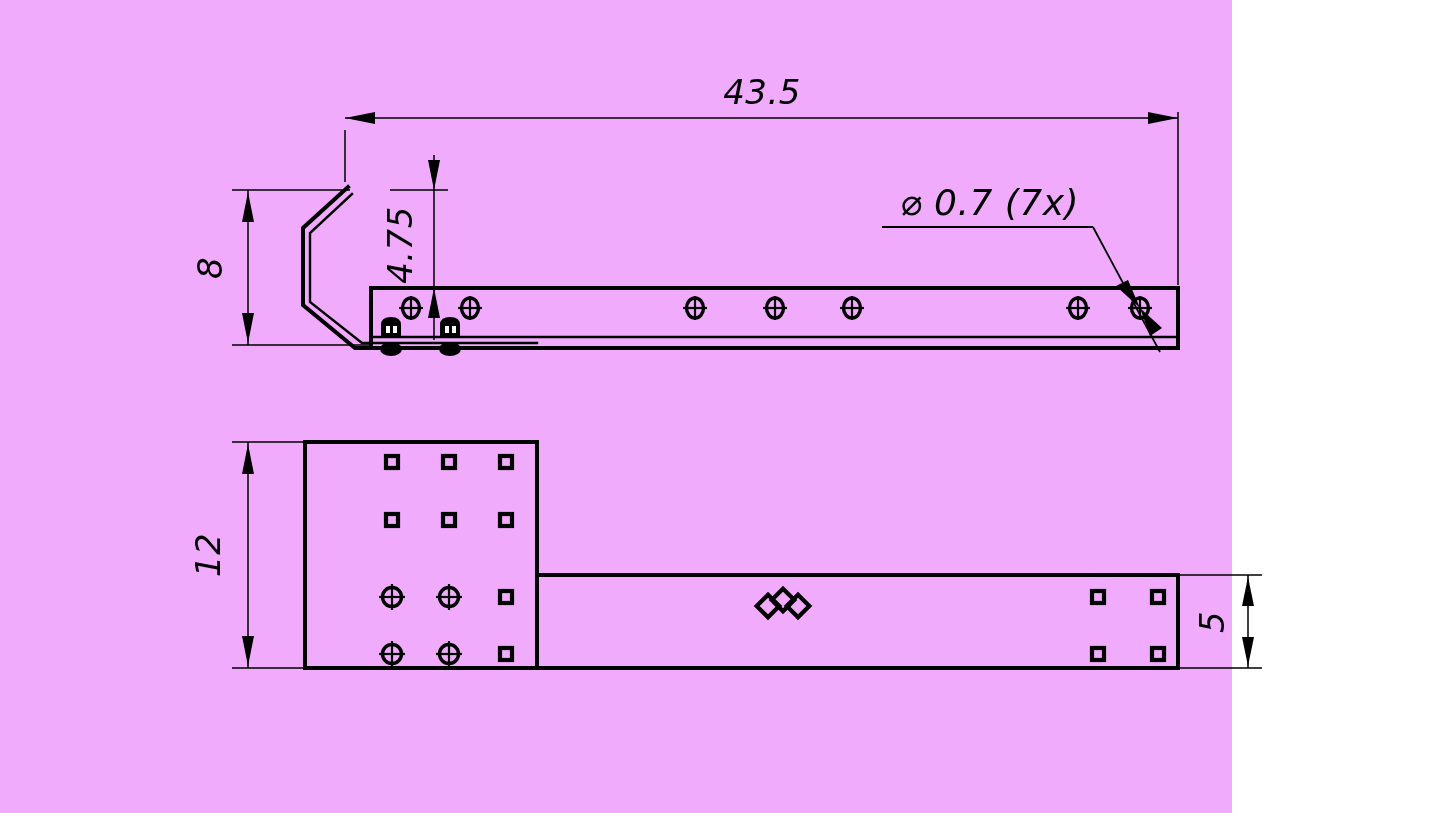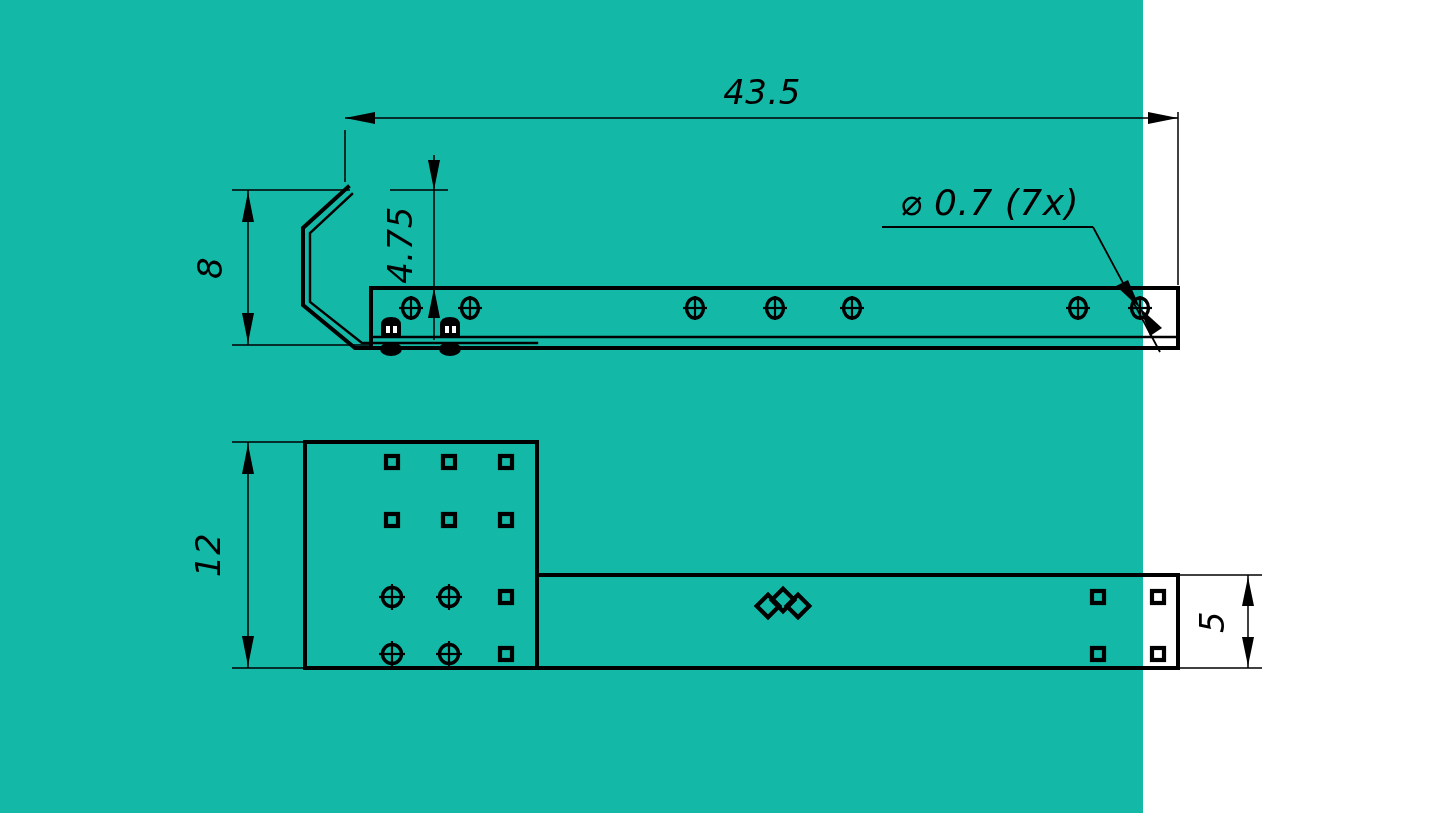--- a/index.html
+++ b/index.html
@@ -8,23 +8,23 @@
     background: #ffffff;
   }
   body {
     width: 1445px;
     height: 813px;
     font-family: "Liberation Sans", sans-serif;
     overflow: hidden;
   }
   #drawing-root {
     position: relative;
-    width: 1143px;
+    width: 1232px;
     height: 813px;
-    background: #14b8a6;
+    background: #f0abfc;
   }
   svg.cad {
     display: block;
     width: 1445px;
     height: 813px;
   }
   .obj-line {
     stroke: #000000;
     fill: none;
     stroke-width: 4;

